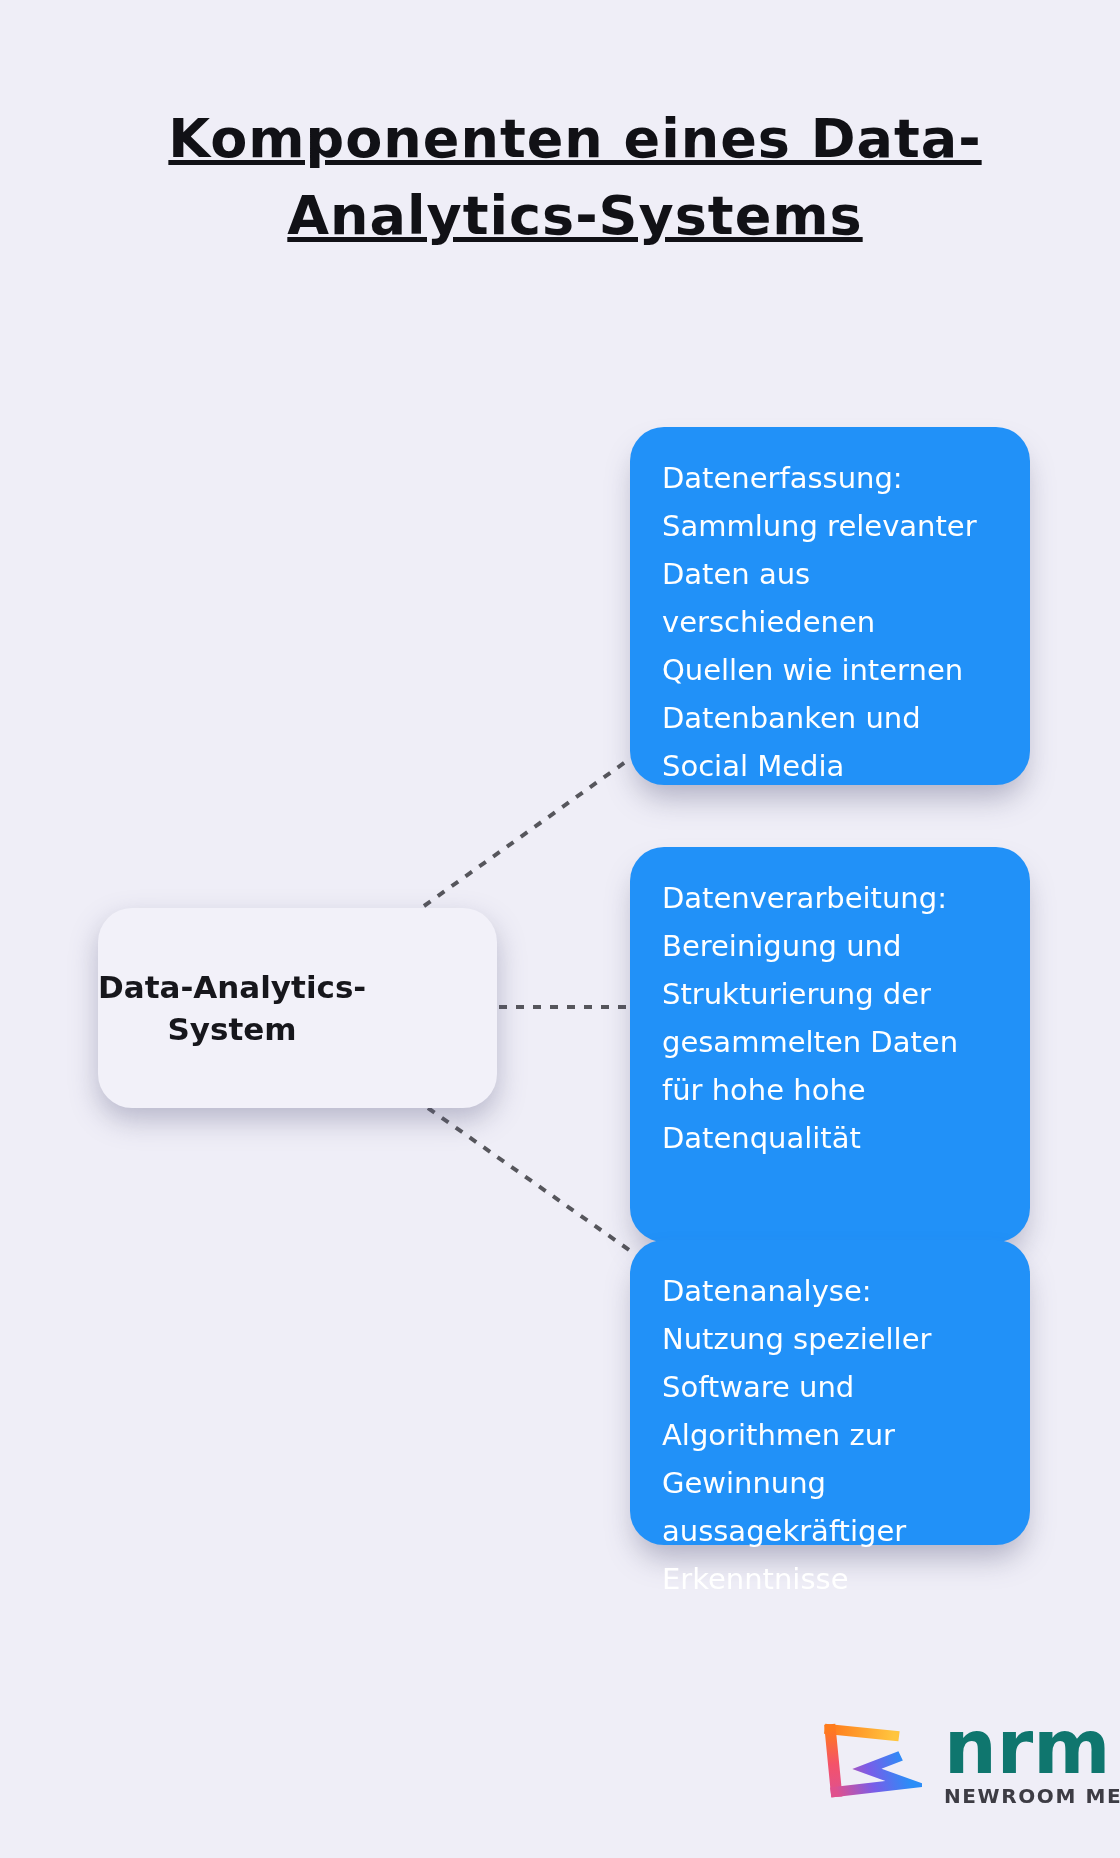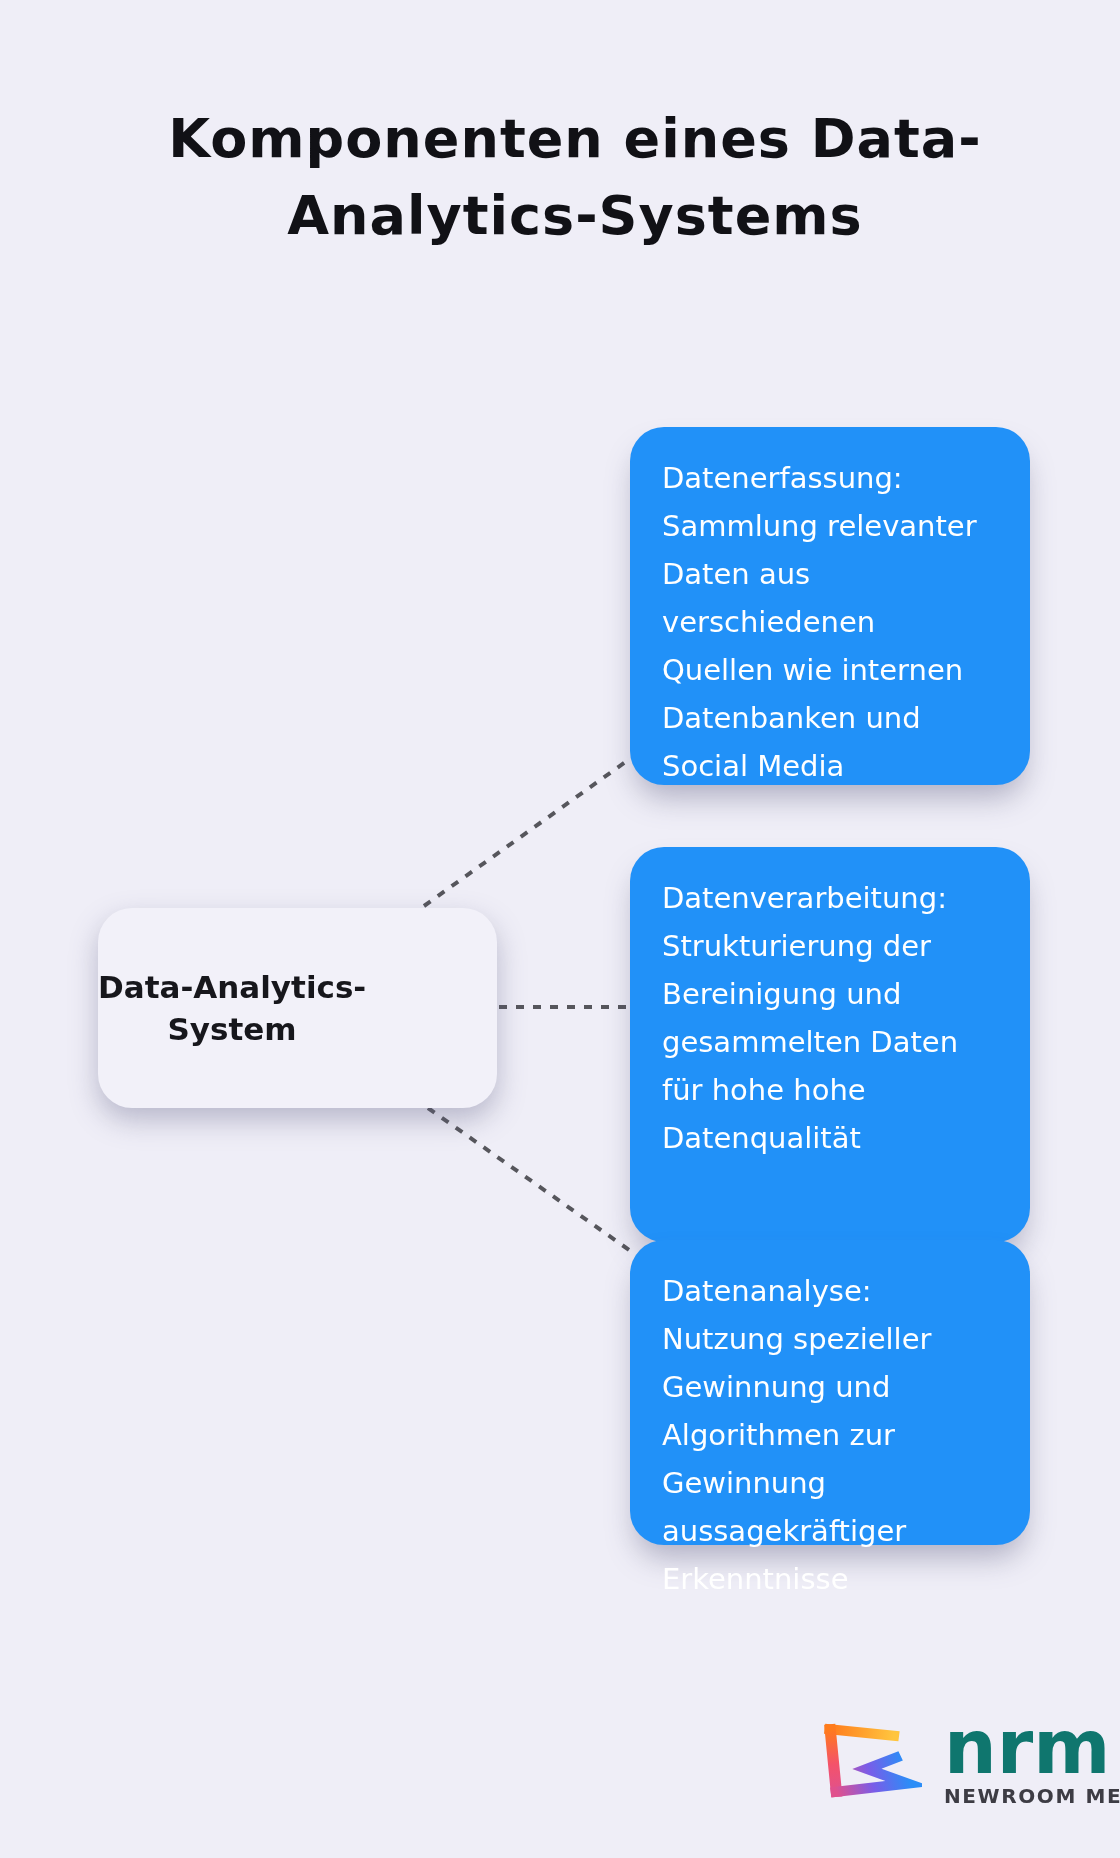--- a/index.html
+++ b/index.html
@@ -22,21 +22,21 @@
     left: 30px;
     width: 1090px;
     margin: 0;
     text-align: center;
     font-size: 54px;
     font-weight: bold;
     letter-spacing: 1px;
     line-height: 77px;
     color: #111116;
   }
-  .title-line { display: block; }
+  .title-line { display: block; text-decoration: underline; }
 
   
   .connectors {
     position: absolute;
     left: 0; top: 0;
     width: 1120px;
     height: 1858px;
     pointer-events: none;
   }
   .connector {
@@ -142,31 +142,31 @@
   <p class="text-line">Sammlung relevanter</p>
   <p class="text-line">Daten aus</p>
   <p class="text-line">verschiedenen</p>
   <p class="text-line">Quellen wie internen</p>
   <p class="text-line">Datenbanken und</p>
   <p class="text-line">Social Media</p>
 </div>
 
 <div class="branch-box box-datenverarbeitung">
   <p class="text-line">Datenverarbeitung:</p>
+  <p class="text-line">Bereinigung und</p>
   <p class="text-line">Strukturierung der</p>
-  <p class="text-line">Bereinigung und</p>
   <p class="text-line">gesammelten Daten</p>
   <p class="text-line">für hohe hohe</p>
   <p class="text-line">Datenqualität</p>
 </div>
 
 <div class="branch-box box-datenanalyse">
   <p class="text-line">Datenanalyse:</p>
   <p class="text-line">Nutzung spezieller</p>
-  <p class="text-line">Gewinnung und</p>
+  <p class="text-line">Software und</p>
   <p class="text-line">Algorithmen zur</p>
   <p class="text-line">Gewinnung</p>
   <p class="text-line">aussagekräftiger</p>
   <p class="text-line">Erkenntnisse</p>
 </div>
 
 <div class="logo">
   <svg class="logo-mark" viewBox="0 0 100 100" preserveAspectRatio="none">
     <defs>
       <linearGradient id="gTop" gradientUnits="userSpaceOnUse" x1="10" y1="21" x2="72" y2="28">

